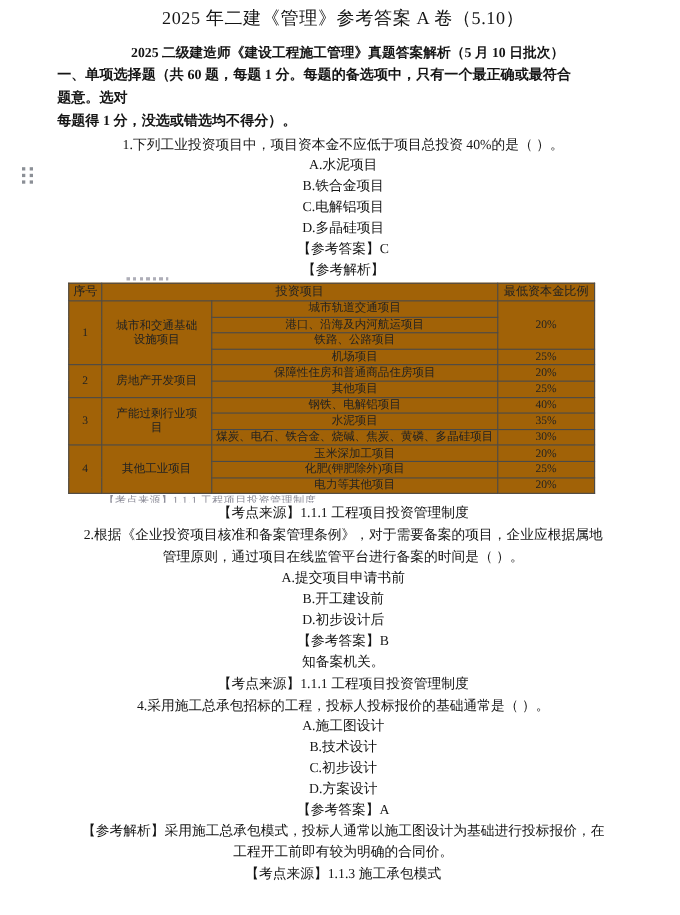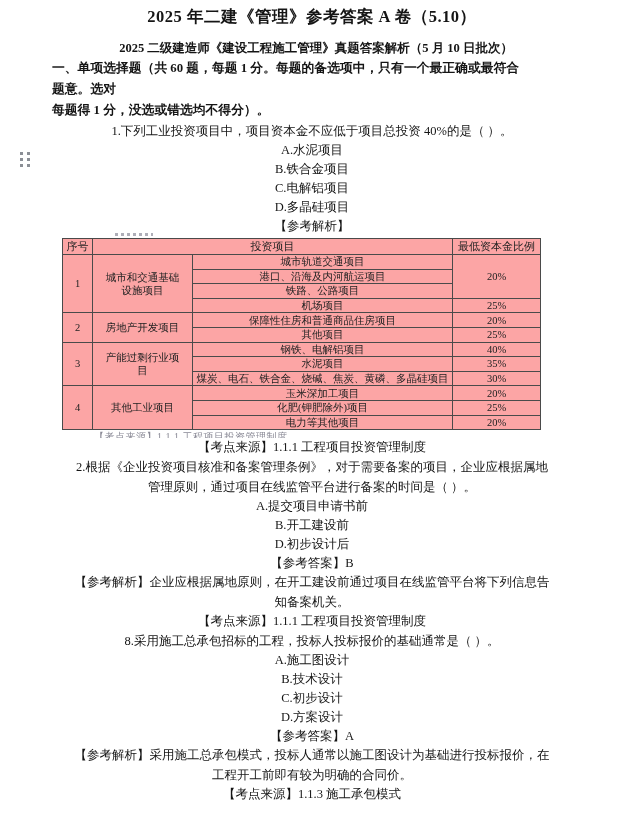--- a/index.html
+++ b/index.html
@@ -6,42 +6,42 @@
   html,body { background:#ffffff; }
   body {
     width:618px; height:832px; overflow:hidden; position:relative;
     font-family:"Liberation Serif","DejaVu Serif",serif;
     color:#151515;
     -webkit-font-smoothing:none;
   }
   .content { padding:5px 46px 0 52px; }
 
   .title {
-    text-align:center; font-weight:bold;
+    text-align:center; font-weight:normal;
     font-size:16.5px; line-height:23px; letter-spacing:0.5px;
   }
   .subtitle {
     margin-top:11px; padding-left:8px;
     font-weight:bold; font-size:12.5px; line-height:19px;text-align:center;
   }
   .hline { font-weight:bold; font-size:12.8px; line-height:21px; }
   .b  { font-size:12.5px; line-height:19px; white-space:nowrap;text-align:center; }
   .stem { line-height:20px; }
   .an { line-height:19.5px; }
 
   
   .tbl-wrap { margin-left:10px; margin-top:2px; position:relative; }
   .smudge {
     position:absolute; left:53px; top:-5px; width:38px; height:3px;
     background:repeating-linear-gradient(90deg,#9a9aa6 0 3px,#ffffff00 3px 6px);
     opacity:.8;
   }
   table.cap {
     border-collapse:collapse; table-layout:fixed; width:478px;
-    font-size:10.5px; color:#222; background:#fca5a5;
+    font-size:10.5px; color:#222; background:#a16207;
   }
   table.cap td {
     border:1px solid #4a4a4a; text-align:center; vertical-align:middle;
     height:14.6px; line-height:13px; padding:0 1px; overflow:hidden;
   }
   table.cap tr.hdr td { height:16px; font-size:11px; }
   table.cap td.cat { padding:0 10px; }
   .clip-cap {
     height:7px; overflow:hidden; margin-left:32px; margin-top:1px;
     font-size:10px; line-height:11px; color:#8a8a96; letter-spacing:0.5px;
@@ -75,20 +75,21 @@
 
   <div class="hline">一、单项选择题（共 60 题，每题 1 分。每题的备选项中，只有一个最正确或最符合</div>
   <div class="hline">题意。选对</div>
   <div class="hline">每题得 1 分，没选或错选均不得分）。</div>
 
   <div class="b stem">1.下列工业投资项目中，项目资本金不应低于项目总投资 40%的是（ ）。</div>
   <div class="b">A.水泥项目</div>
   <div class="b">B.铁合金项目</div>
   <div class="b">C.电解铝项目</div>
   <div class="b">D.多晶硅项目</div>
+  <div class="b">【参考答案】C</div>
   <div class="b">【参考解析】</div>
 
   <div class="tbl-wrap">
     <div class="smudge"></div>
     <table class="cap">
       <colgroup>
           <col style="width:30px">
           <col style="width:100px">
           <col style="width:260px">
           <col style="width:88px">
@@ -159,25 +160,24 @@
   </div>
 
   <div class="b">【考点来源】1.1.1 工程项目投资管理制度</div>
 
   <div class="b stem">2.根据《企业投资项目核准和备案管理条例》，对于需要备案的项目，企业应根据属地</div>
   <div class="b stem">管理原则，通过项目在线监管平台进行备案的时间是（ ）。</div>
   <div class="b">A.提交项目申请书前</div>
   <div class="b">B.开工建设前</div>
   <div class="b">D.初步设计后</div>
   <div class="b">【参考答案】B</div>
-  <div class="b an">【参考解析】企业应根据属地原则，在开工建设前通过项目在线监管平台将下列信息告</div>
   <div class="b an">知备案机关。</div>
   <div class="b">【考点来源】1.1.1 工程项目投资管理制度</div>
 
-  <div class="b stem">8.采用施工总承包招标的工程，投标人投标报价的基础通常是（ ）。</div>
+  <div class="b stem">4.采用施工总承包招标的工程，投标人投标报价的基础通常是（ ）。</div>
   <div class="b">A.施工图设计</div>
   <div class="b">B.技术设计</div>
   <div class="b">C.初步设计</div>
   <div class="b">D.方案设计</div>
   <div class="b">【参考答案】A</div>
   <div class="b an">【参考解析】采用施工总承包模式，投标人通常以施工图设计为基础进行投标报价，在</div>
   <div class="b an">工程开工前即有较为明确的合同价。</div>
   <div class="b">【考点来源】1.1.3 施工承包模式</div>
 
 </div>

